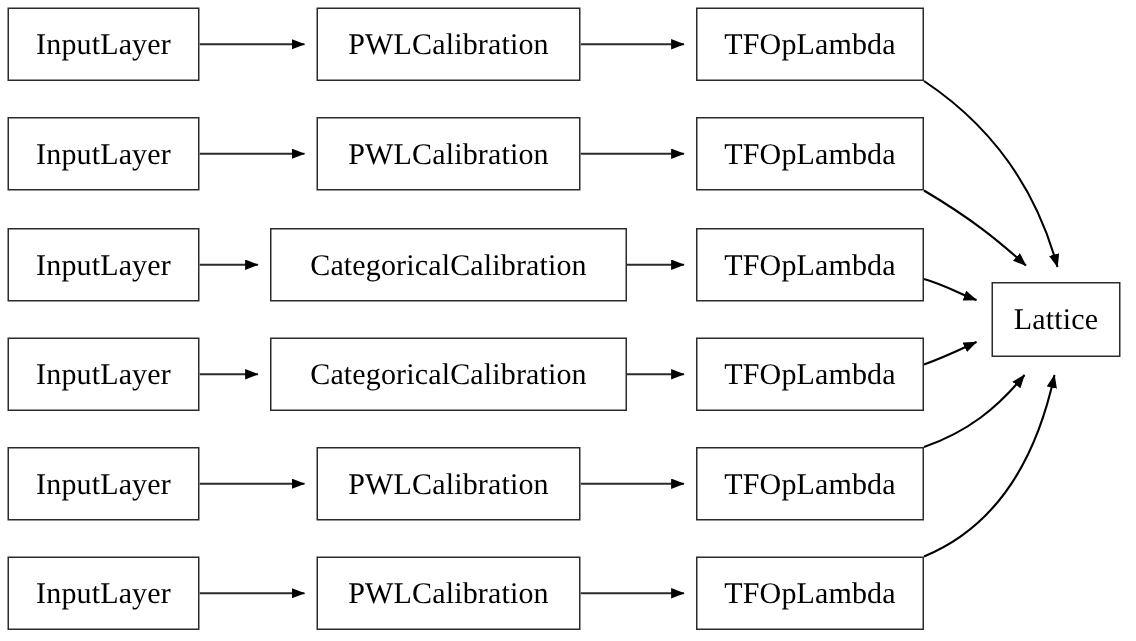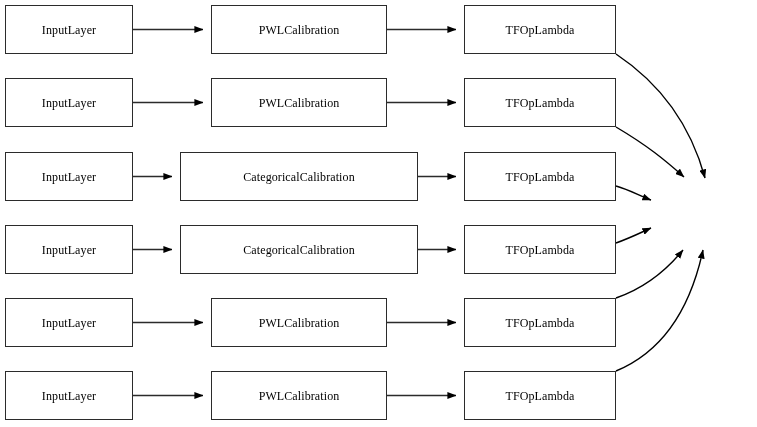--- a/index.html
+++ b/index.html
@@ -26,21 +26,21 @@
   }
   .node {
     position: absolute;
     box-sizing: border-box;
     border: 1.3px solid #2b2b2b;
     background: #ffffff;
     display: flex;
     align-items: center;
     justify-content: center;
     color: #000000;
-    font-size: 12px;
+    font-size: 20px;
     line-height: 1;
     white-space: nowrap;
     letter-spacing: 0.1px;
   }
   .node-label {
     display: block;
     padding: 0 2px;
   }
 </style>
 </head>
@@ -133,14 +133,17 @@
   <div class="node" style="left:464px; top:225px; width:152px; height:49px;">
     <span class="node-label">TFOpLambda</span>
   </div>
   <div class="node" style="left:464px; top:298px; width:152px; height:49px;">
     <span class="node-label">TFOpLambda</span>
   </div>
   <div class="node" style="left:464px; top:371px; width:152px; height:49px;">
     <span class="node-label">TFOpLambda</span>
   </div>
 
+  <div class="node" style="left:661px; top:188px; width:86px; height:50px;">
+    <span class="node-label">Lattice</span>
+  </div>
 
 </div>
 
 </body></html>

